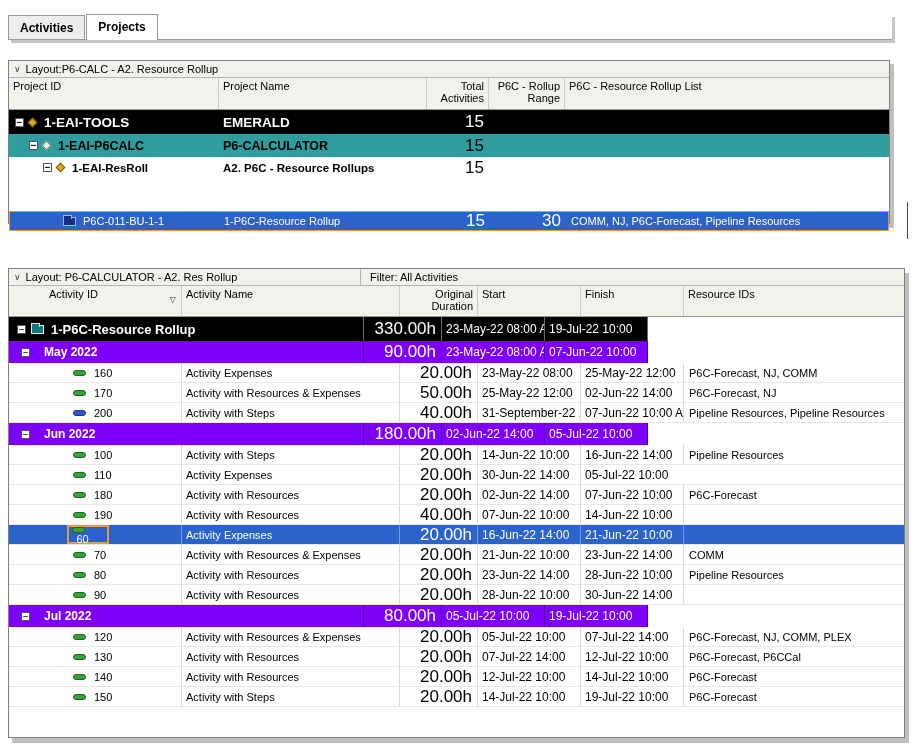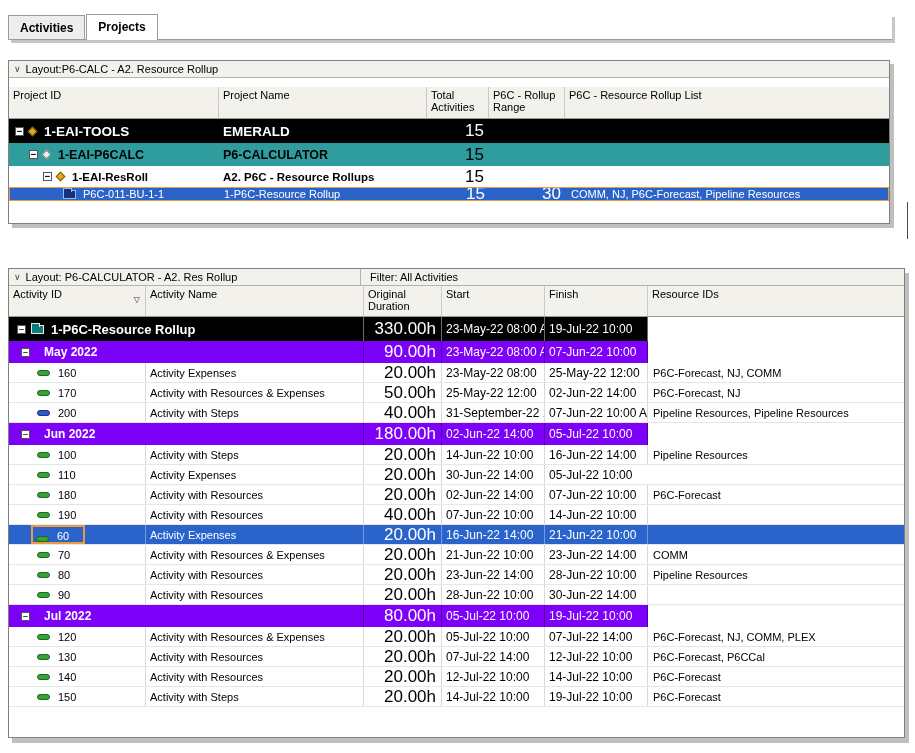--- a/index.html
+++ b/index.html
@@ -38,46 +38,46 @@
     display:flex;align-items:center;font-size:11px;
   }
   .band-sec{display:flex;align-items:center;height:100%;padding-left:5px;}
   .band-left{width:352px;border-right:1px solid #b3b3b3;}
   .band-right{flex:1;padding-left:9px;}
   .chev{font-size:9px;color:#444;margin-right:5px;line-height:1;}
 
   .colheads{
     display:flex;background:#f2f1ec;border-bottom:1px solid #9a9a9a;font-size:11px;
   }
-  .proj-heads{height:32px;margin-top:9px;}
+  .proj-heads{height:32px;}
   .act-heads{height:31px;}
   .col{border-right:1px solid #c9c9c9;padding:2px 4px;position:relative;}
-  .col.right{}
+  .col.right{text-align:right;}
   .col:last-child{border-right:none;}
   .sortglyph{position:absolute;right:5px;top:9px;font-size:8px;color:#333;}
 
   
   .w-pid{width:210px;} .w-pname{width:208px;} .w-ptotal{width:62px;} .w-prange{width:76px;} .w-plist{flex:1;min-width:0;}
   
-  .w-aid{width:137px;} .w-aname{width:218px;} .w-adur{width:78px;} .w-astart{width:103px;} .w-afin{width:103px;} .w-ares{flex:1;min-width:0;}
+  .w-aid{width:137px;margin-left:36px;} .w-aname{width:218px;} .w-adur{width:78px;} .w-astart{width:103px;} .w-afin{width:103px;} .w-ares{flex:1;min-width:0;}
   .w-merged{width:355px;}
 
   
   .prow,.arow{display:flex;width:100%;align-items:stretch;}
   .cell{display:flex;align-items:center;overflow:hidden;white-space:nowrap;}
   .cell.num{justify-content:flex-end;padding-right:5px;font-weight:normal;font-size:17px;}
   .cell.datecell{padding-left:4px;font-size:12px;font-weight:normal;}
   .cell.listcell{padding-left:5px;font-size:11px;font-weight:normal;}
   .pname{padding-left:4px;}
 
   
   .r-eps0{height:24px;background:var(--group-black,#000);color:#fff;font-weight:bold;font-size:13.5px;}
   .r-eps1{height:23px;background:var(--eps-teal,#2f9c9e);color:#000;font-weight:bold;font-size:12.5px;}
   .r-eps2{height:21px;background:#fff;color:#000;font-weight:bold;font-size:11.5px;}
-  .r-psel{height:14px;background:var(--selection-blue,#2a64cb);color:#fff;font-size:11px;font-weight:normal;border:1px solid var(--highlight-orange,#ec9a3d);}
+  .r-psel{height:20px;background:var(--selection-blue,#2a64cb);color:#fff;font-size:11px;font-weight:normal;border:1px solid var(--highlight-orange,#ec9a3d);margin-top:33px;}
   .pidcell{padding-left:6px;}
   .lvl1{padding-left:20px;} .lvl2{padding-left:34px;} .lvl3{padding-left:48px;}
   .idtext{margin-left:2px;}
 
   
   .arow{border-bottom:1px solid #e6e6e6;}
   .r-wbs{height:24px;background:#fff;border-bottom:none;}
   .r-month{height:22px;background:#fff;border-bottom:none;}
   .r-act{height:20px;background:#fff;}
   .r-act .cell{border-right:1px solid #d9d9d9;}
@@ -88,21 +88,21 @@
   .r-wbs .w-ares,.r-month .w-ares{background:#fff;border-right:none;}
   .wbsname{font-weight:bold;font-size:13px;margin-left:2px;}
   .monthname{font-weight:bold;font-size:12px;margin-left:14px;}
   .mcell-wbs{padding-left:8px;}
   .mcell-month{padding-left:12px;}
   .aidcell{padding-left:28px;}
   .aidtext{font-size:11px;}
   .r-asel{background:var(--selection-blue,#2a64cb);color:#fff;}
   .r-asel .cell{border-right:1px solid rgba(255,255,255,0.35);}
   .r-asel .aidcell{padding-left:22px;}
-  .selwrap{display:flex;align-items:flex-end;height:100%;border:2px solid var(--highlight-orange,#ec9a3d);padding:0 14px 0 3px;}
+  .selwrap{display:flex;align-items:center;height:100%;border:2px solid var(--highlight-orange,#ec9a3d);padding:0 14px 0 3px;flex-direction:column;}
 
   
   .minus{
     width:9px;height:9px;background:#fff;border:1px solid #555;color:#000;
     display:inline-flex;align-items:center;justify-content:center;
     font-size:9px;line-height:1;flex:none;font-family:"DejaVu Sans Mono",monospace;
   }
   .diamond{width:7px;height:7px;transform:rotate(45deg);display:inline-block;margin:0 6px 0 5px;flex:none;}
   .diamond.gold{background:#e2aa1e;border:1px solid #7a5c00;}
   .diamond.silver{background:#f2f2f2;border:1px solid #7d7d7d;}

